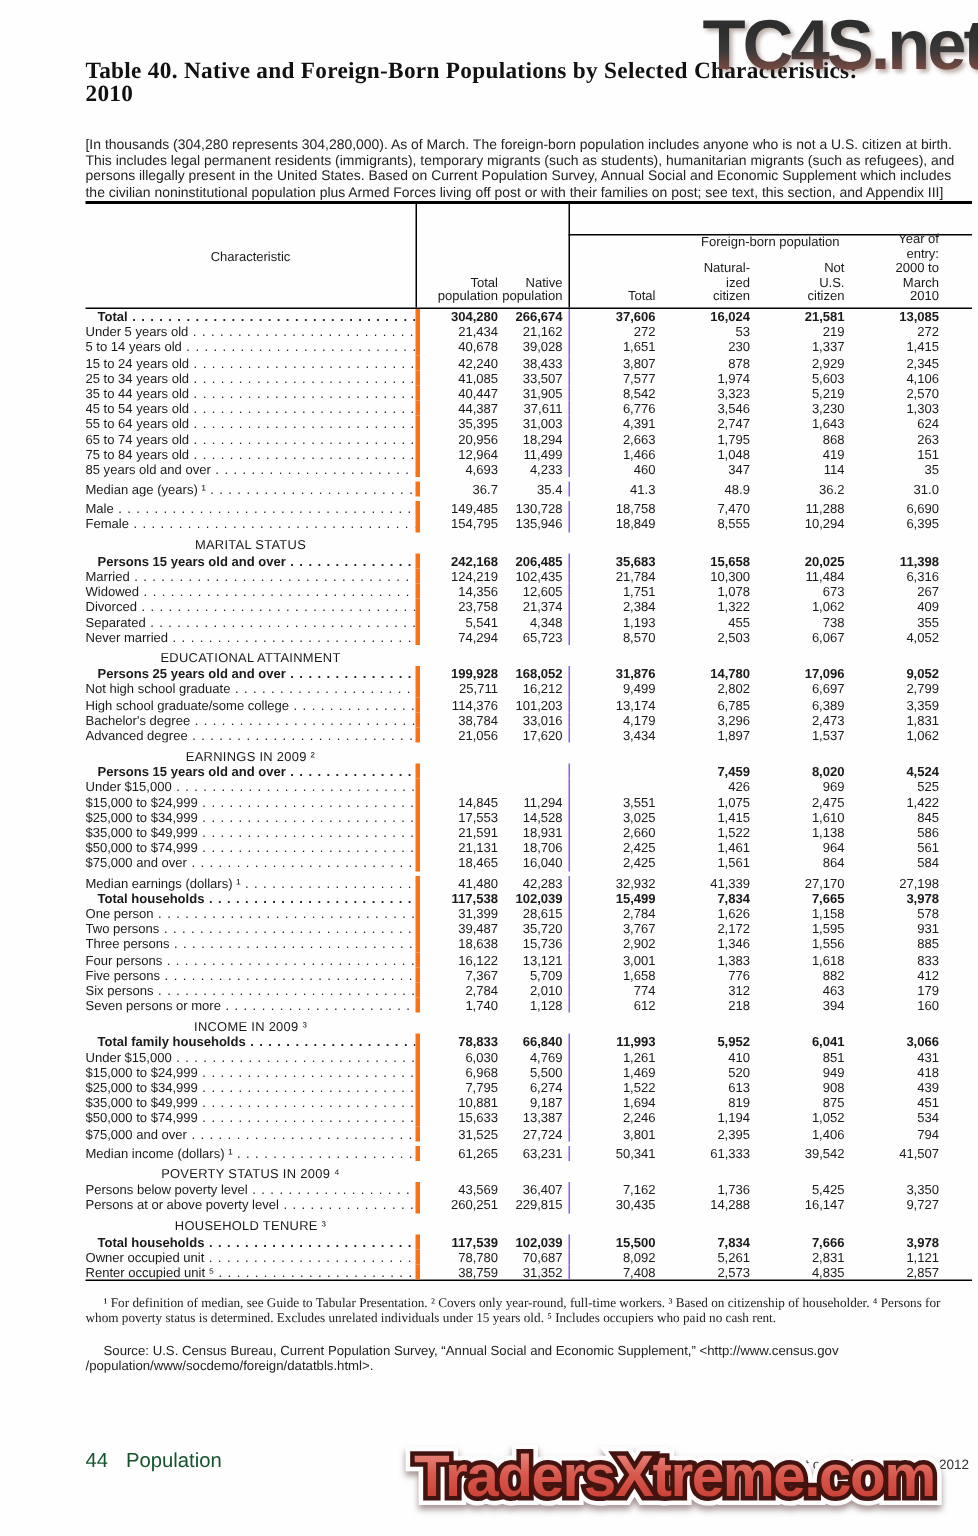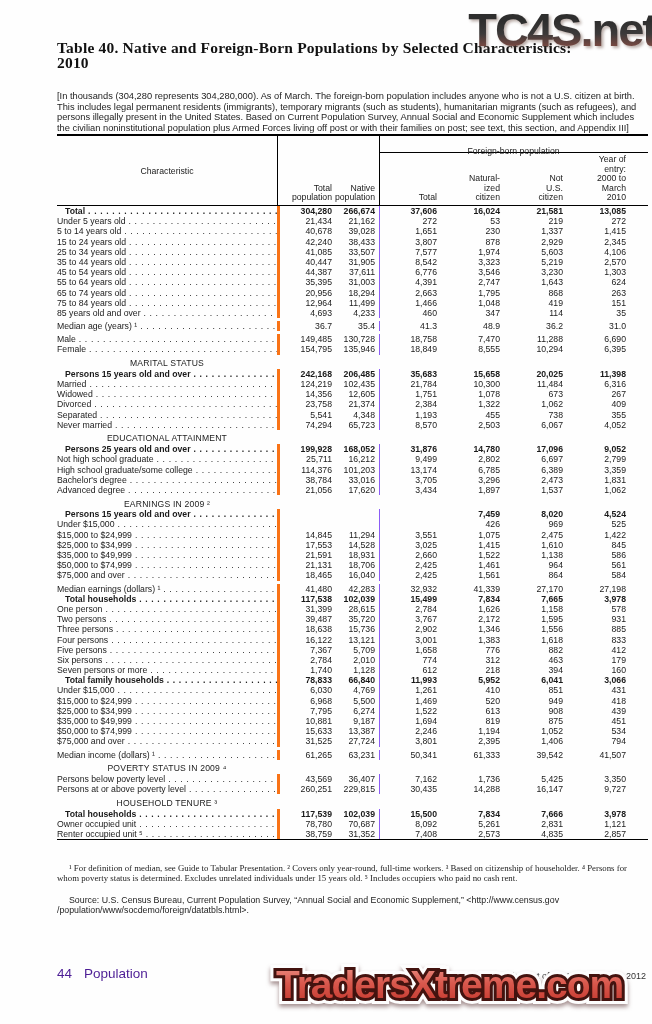--- a/index.html
+++ b/index.html
@@ -13,21 +13,21 @@
   
   .tbl{position:absolute;left:57px;top:134px;width:591px;}
   .grid{display:grid;grid-template-columns:220px 59px 43px 62px 63px 63px 81px;}
   .thead{border-top:2px solid #000;border-bottom:1.5px solid #000;grid-template-rows:17px 52px;}
   .vr{border-left:1px solid #000;}
   .vr1{grid-column:2;grid-row:1/3;}
   .vr2{grid-column:4;grid-row:1/3;}
   .th-char{grid-column:1;grid-row:1/3;display:flex;align-items:center;justify-content:center;
            font-size:8.7px;}
   .th-group{grid-column:4/8;grid-row:1;text-align:center;font-size:8.7px;
-            border-bottom:1px solid #000;padding-top:10px;}
+            border-bottom:1px solid #000;padding-top:20px;}
   .th-num{display:flex;align-items:flex-end;justify-content:flex-end;text-align:right;
           font-size:8.7px;line-height:9.6px;white-space:pre-line;padding:0 4px 2px 0;}
   .th2{grid-column:2;grid-row:1/3;} .th3{grid-column:3;grid-row:1/3;}
   .th4{grid-column:4;grid-row:2;} .th5{grid-column:5;grid-row:2;}
   .th6{grid-column:6;grid-row:2;} .th7{grid-column:7;grid-row:2;}
   .th7{padding-right:22px;}
   .tbody{border-bottom:1.5px solid #000;}
   .r{font-size:8.7px;line-height:10.2px;height:10.2px;}
   .r.g{padding-top:3px;}
   .r.b{font-weight:bold;}
@@ -39,21 +39,21 @@
   .dots{flex:1;overflow:hidden;white-space:nowrap;margin-left:3px;letter-spacing:.6px;color:#222;}
   .c-num{text-align:right;padding-right:4px;}
   .c-num.i5{padding-right:22px;}
   .c-num.i0{grid-column:2;border-left:3px solid #f97316;}
   .c-num.i2{border-left:1px solid #8b5cf6;}
   
   .notes{position:absolute;left:57px;top:863px;width:582px;font-size:8.8px;line-height:10.4px;
          color:#222;text-indent:12px;font-family:Liberation Serif, serif;}
   .src{position:absolute;left:57px;top:895px;width:582px;font-size:8.8px;line-height:10.4px;
        color:#222;white-space:pre-line;text-indent:12px;}
-  .foot-left{position:absolute;left:57px;top:966px;font-size:13.5px;color:#4c1d95;}
+  .foot-left{position:absolute;left:57px;top:966px;font-size:13.5px;color:#14532d;}
   .foot-left .num{margin-right:12px;}
   .foot-right{position:absolute;right:6px;top:971px;font-size:9px;color:#333;}
   
   .wm{position:absolute;font-weight:bold;pointer-events:none;}
   .wm-top{top:2px;right:-4px;font-size:47px;letter-spacing:-2px;font-family:"Liberation Sans",sans-serif;
           background:linear-gradient(180deg,#2e2e2e 35%,#3c3a3a 58%,#7c4a42 82%,#99584e 100%);
           -webkit-background-clip:text;background-clip:text;color:transparent;
           filter:drop-shadow(2px 2px 1.5px rgba(100,70,60,.45));z-index:9;}
   .layered{position:relative;display:inline-block;}
   .layered span{display:block;}
@@ -385,21 +385,21 @@
           <div class="c-num i4">6,389</div>
           <div class="c-num i5">3,359</div>
         </div>
         <div class="grid r">
           <div class="c-char">
             <span class="lbl">Bachelor's degree</span>
             <span class="dots">. . . . . . . . . . . . . . . . . . . . . . . . . . . . . . . . . . . . . . . . . . . . . . . . . . . . . . . . . . . . . . . . . . . . . . . . . . . . . . . . . . . . . . . . . . </span>
           </div>
           <div class="c-num i0">38,784</div>
           <div class="c-num i1">33,016</div>
-          <div class="c-num i2">3,705</div>
+          <div class="c-num i2">4,179</div>
           <div class="c-num i3">3,296</div>
           <div class="c-num i4">2,473</div>
           <div class="c-num i5">1,831</div>
         </div>
         <div class="grid r">
           <div class="c-char">
             <span class="lbl">Advanced degree</span>
             <span class="dots">. . . . . . . . . . . . . . . . . . . . . . . . . . . . . . . . . . . . . . . . . . . . . . . . . . . . . . . . . . . . . . . . . . . . . . . . . . . . . . . . . . . . . . . . . . </span>
           </div>
           <div class="c-num i0">21,056</div>
@@ -597,20 +597,23 @@
             <span class="lbl">Seven persons or more</span>
             <span class="dots">. . . . . . . . . . . . . . . . . . . . . . . . . . . . . . . . . . . . . . . . . . . . . . . . . . . . . . . . . . . . . . . . . . . . . . . . . . . . . . . . . . . . . . . . . . </span>
           </div>
           <div class="c-num i0">1,740</div>
           <div class="c-num i1">1,128</div>
           <div class="c-num i2">612</div>
           <div class="c-num i3">218</div>
           <div class="c-num i4">394</div>
           <div class="c-num i5">160</div>
         </div>
+        <div class="sec">
+          <span class="sh">INCOME IN 2009 ³</span>
+        </div>
         <div class="grid r b">
           <div class="c-char">
             <span class="lbl">Total family households</span>
             <span class="dots">. . . . . . . . . . . . . . . . . . . . . . . . . . . . . . . . . . . . . . . . . . . . . . . . . . . . . . . . . . . . . . . . . . . . . . . . . . . . . . . . . . . . . . . . . . </span>
           </div>
           <div class="c-num i0">78,833</div>
           <div class="c-num i1">66,840</div>
           <div class="c-num i2">11,993</div>
           <div class="c-num i3">5,952</div>
           <div class="c-num i4">6,041</div>

